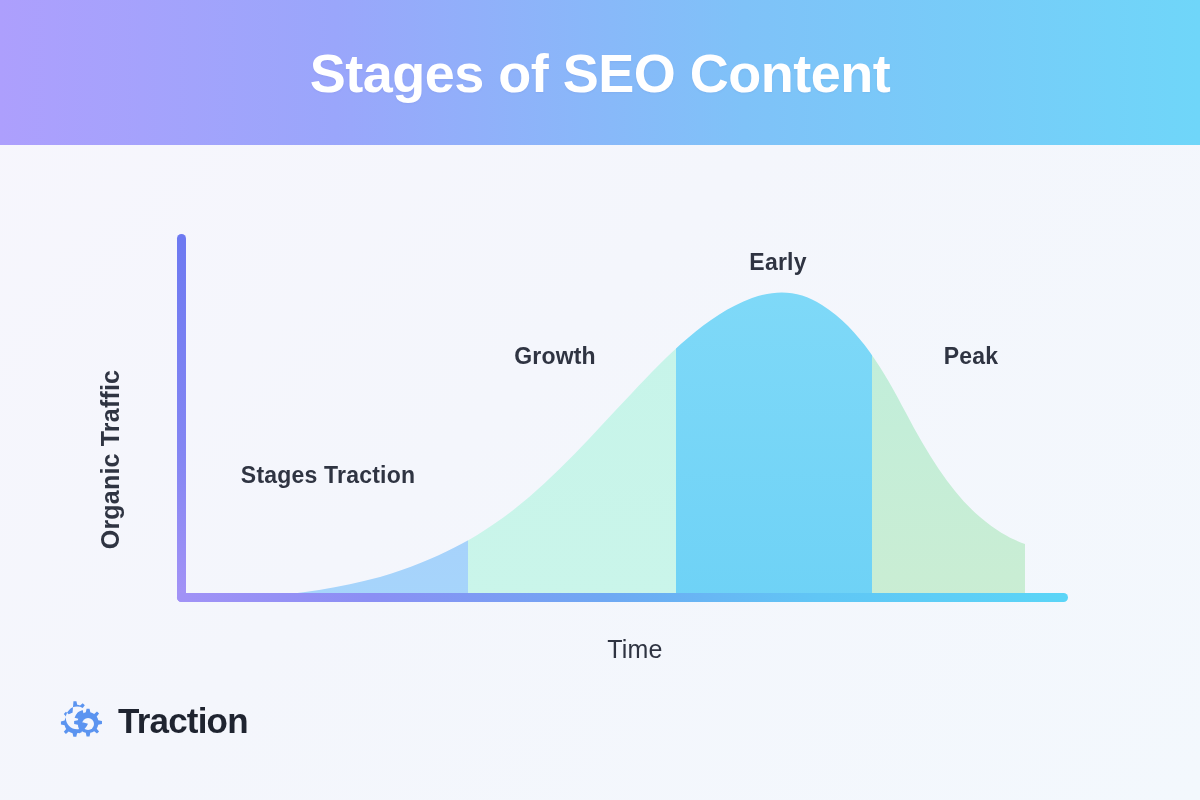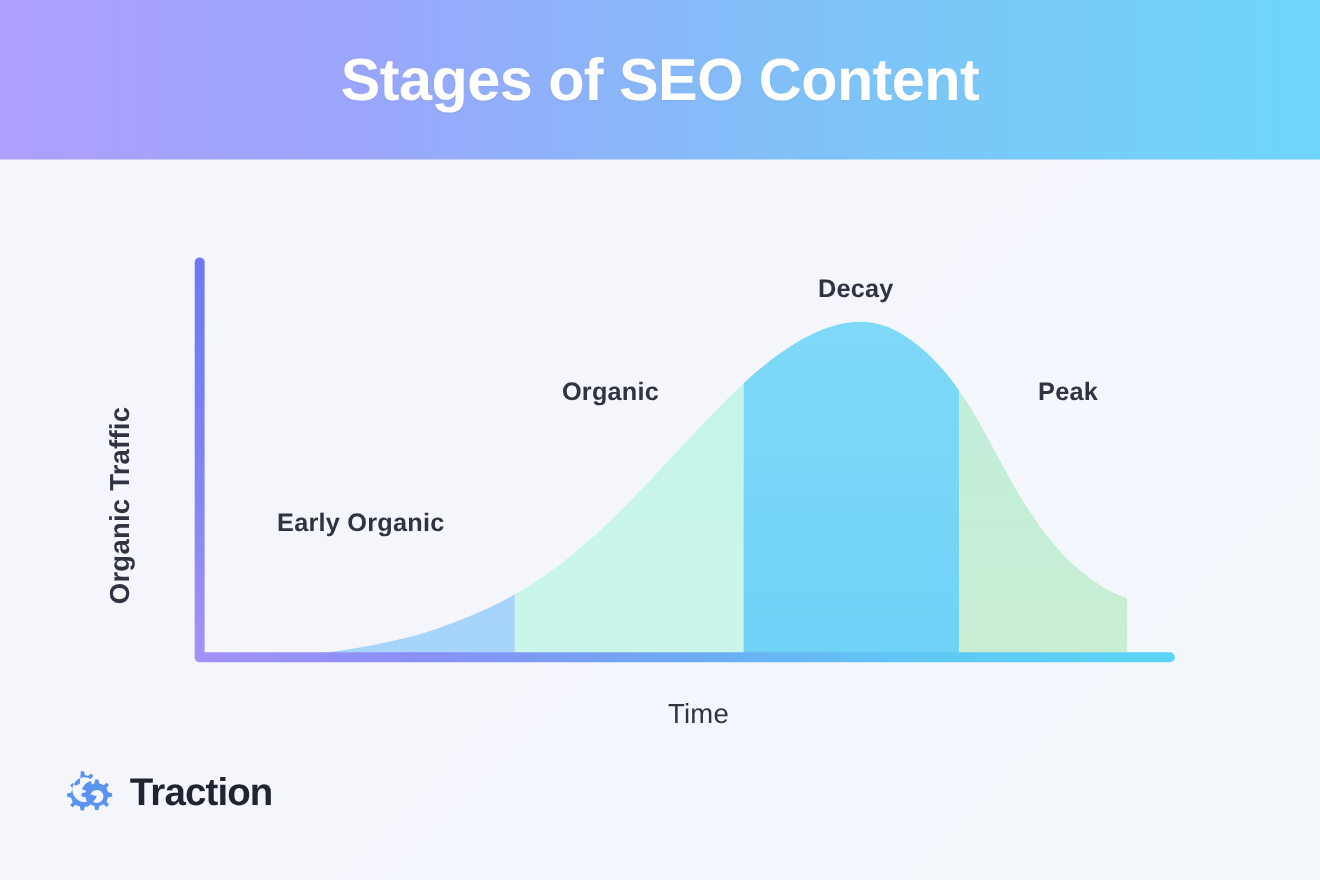--- a/index.html
+++ b/index.html
@@ -158,23 +158,23 @@
         <rect x="872" y="140" width="153" height="320" fill="url(#gDecay)"></rect>
       </g>
 
       <rect x="177" y="89" width="9" height="368" rx="4.5" fill="url(#gYAxis)"></rect>
       <rect x="177" y="448" width="891" height="9" rx="4.5" fill="url(#gXAxis)"></rect>
     </svg>
 
     <div id="y-axis-title">Organic Traffic</div>
     <div id="x-axis-title">Time</div>
 
-    <div class="stage-label" style="left:328px; top:317px;">Early Organic</div>
-    <div class="stage-label" style="left:555px; top:198px;">Organic</div>
-    <div class="stage-label" style="left:778px; top:104px;">Decay</div>
+    <div class="stage-label" style="left:328px; top:317px;">Stages Traction</div>
+    <div class="stage-label" style="left:555px; top:198px;">Growth</div>
+    <div class="stage-label" style="left:778px; top:104px;">Early</div>
     <div class="stage-label" style="left:971px; top:198px;">Peak</div>
   </div>
 
   <div id="logo">
     <svg id="logo-mark" viewBox="0 0 64 64">
       <g fill="#5b94f0">
 
         <path d="M24.5,10.5 l3.4,0 0.9,4.0 a12.6,12.6 0 0 1 3.3,1.0 l3.0,-2.7 2.4,2.4 -2.4,3.2
                  a12.6,12.6 0 0 0 -6.4,-1.7 a12.9,12.9 0 0 0 -12.9,12.9 a12.9,12.9 0 0 0 12.9,12.9
                  a12.6,12.6 0 0 0 4.0,-0.6 l1.4,4.2 a17.2,17.2 0 0 1 -5.4,0.9 l-0.9,4.2 -3.4,0 -0.9,-4.2

